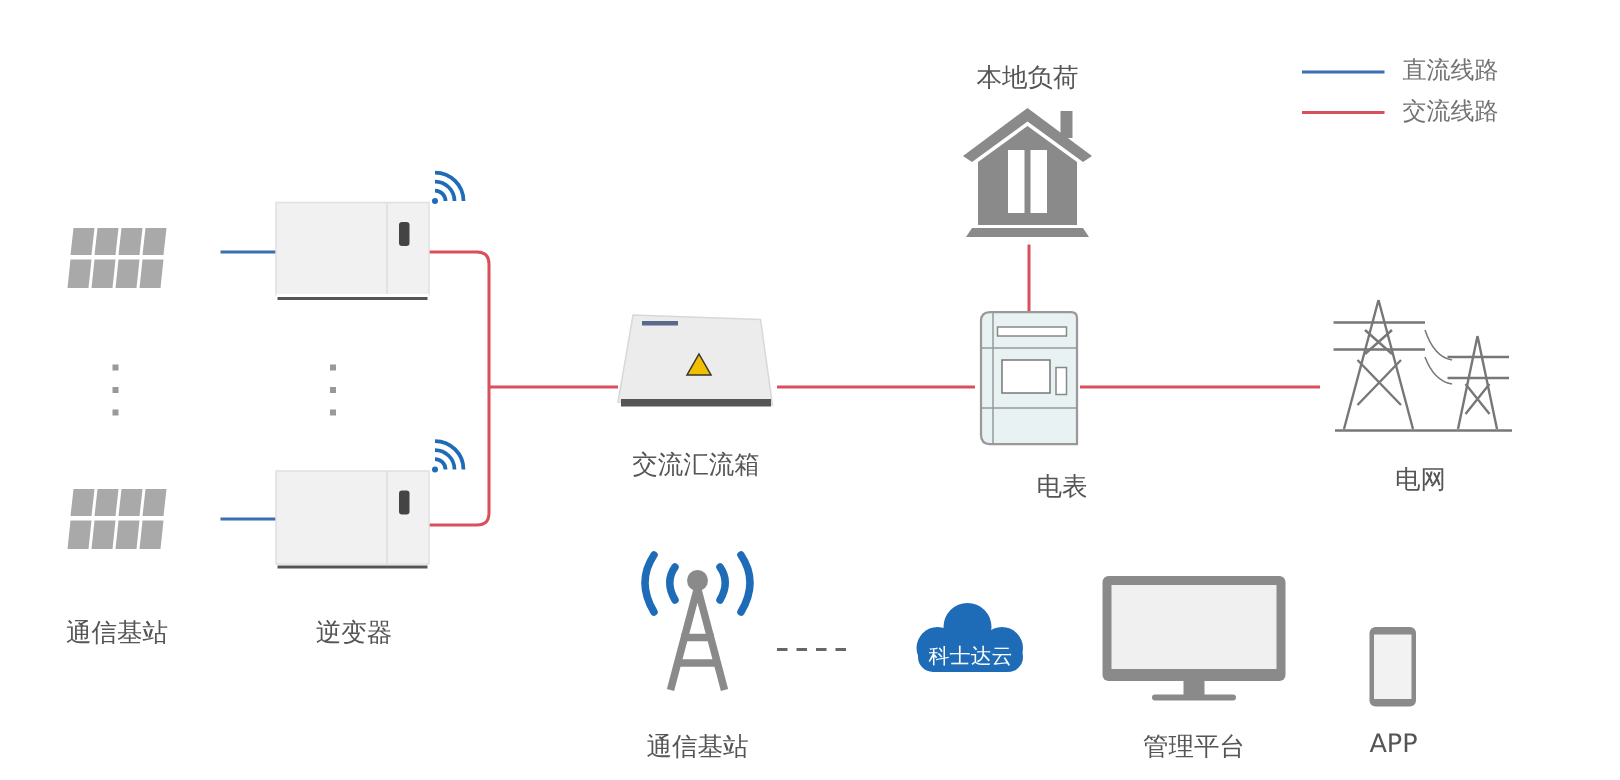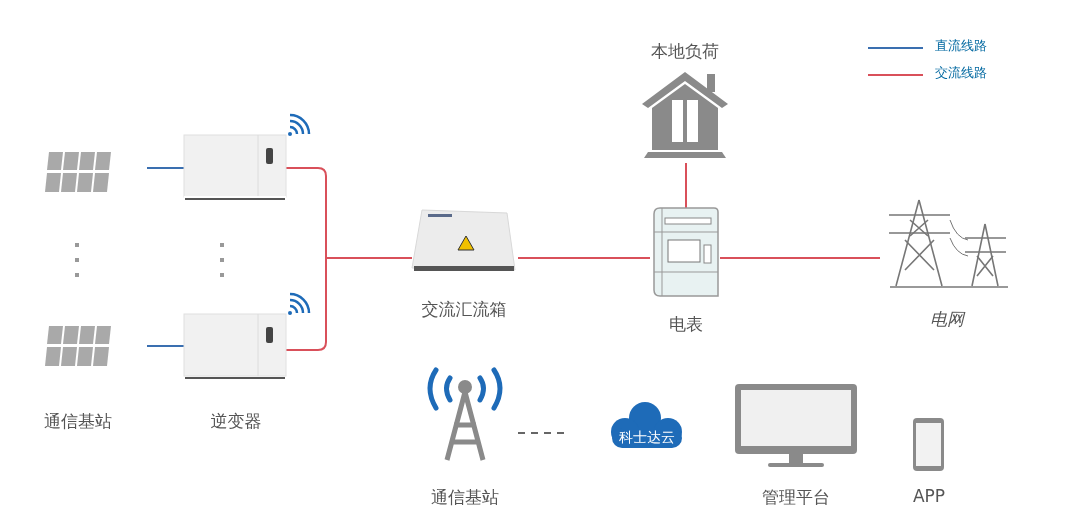--- a/index.html
+++ b/index.html
@@ -1,19 +1,19 @@
 <!DOCTYPE html>
 <html><head>
 <meta charset="utf-8">
 <style>
   html,body{margin:0;padding:0;background:#ffffff;}
   body{width:1080px;height:520px;position:relative;overflow:hidden;font-family:"DejaVu Sans","Liberation Sans",sans-serif;color:#555;}
   svg.canvas{position:absolute;left:0;top:0;}
   .lbl{position:absolute;font-size:17px;color:#555;white-space:nowrap;transform:translateX(-50%);}
-  .legend-text{position:absolute;font-size:13px;color:#0369a1;white-space:nowrap;font-family:Liberation Mono, monospace;}
+  .legend-text{position:absolute;font-size:16px;color:#737373;white-space:nowrap;font-family:Liberation Mono, monospace;}
 </style>
 </head>
 <body>
 
 <svg class="canvas" width="1080" height="520" viewBox="0 0 1080 520">
 
   <line x1="868" y1="48" x2="923" y2="48" stroke="#3a6fb0" stroke-width="2"></line>
   <line x1="868" y1="75" x2="923" y2="75" stroke="#d9505a" stroke-width="2"></line>
 
   <line x1="147" y1="168" x2="184" y2="168" stroke="#3a6fb0" stroke-width="2"></line>
@@ -155,17 +155,17 @@
   </g>
 </svg>
 
 <div class="legend-text" style="left:935px;top:37px;">直流线路</div>
 <div class="legend-text" style="left:935px;top:64px;">交流线路</div>
 
 <div class="lbl" style="left:78px;top:410px;">通信基站</div>
 <div class="lbl" style="left:236px;top:410px;text-align:center;">逆变器</div>
 <div class="lbl" style="left:464px;top:298px;">交流汇流箱</div>
 <div class="lbl" style="left:685px;top:40px;text-align:right;">本地负荷</div>
-<div class="lbl" style="left:686px;top:313px;text-align:right;">电表</div>
-<div class="lbl" style="left:947px;top:308px;font-style:italic;">电网</div>
+<div class="lbl" style="left:708px;top:313px;text-align:right;">电表</div>
+<div class="lbl" style="left:947px;top:308px;">电网</div>
 <div class="lbl" style="left:465px;top:486px;">通信基站</div>
 <div class="lbl" style="left:796px;top:486px;">管理平台</div>
 <div class="lbl" style="left:929px;top:486px;">APP</div>
 
 </body></html>

